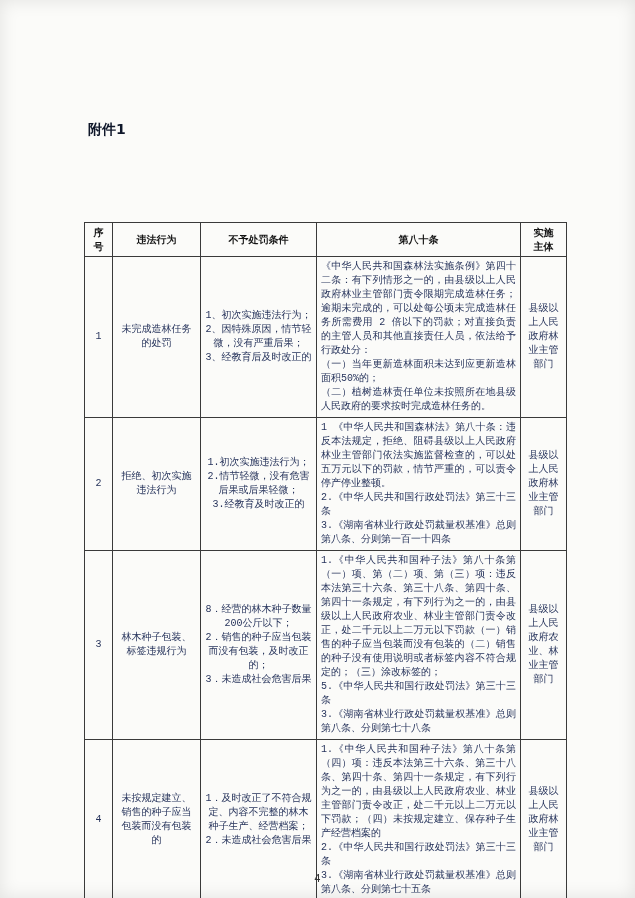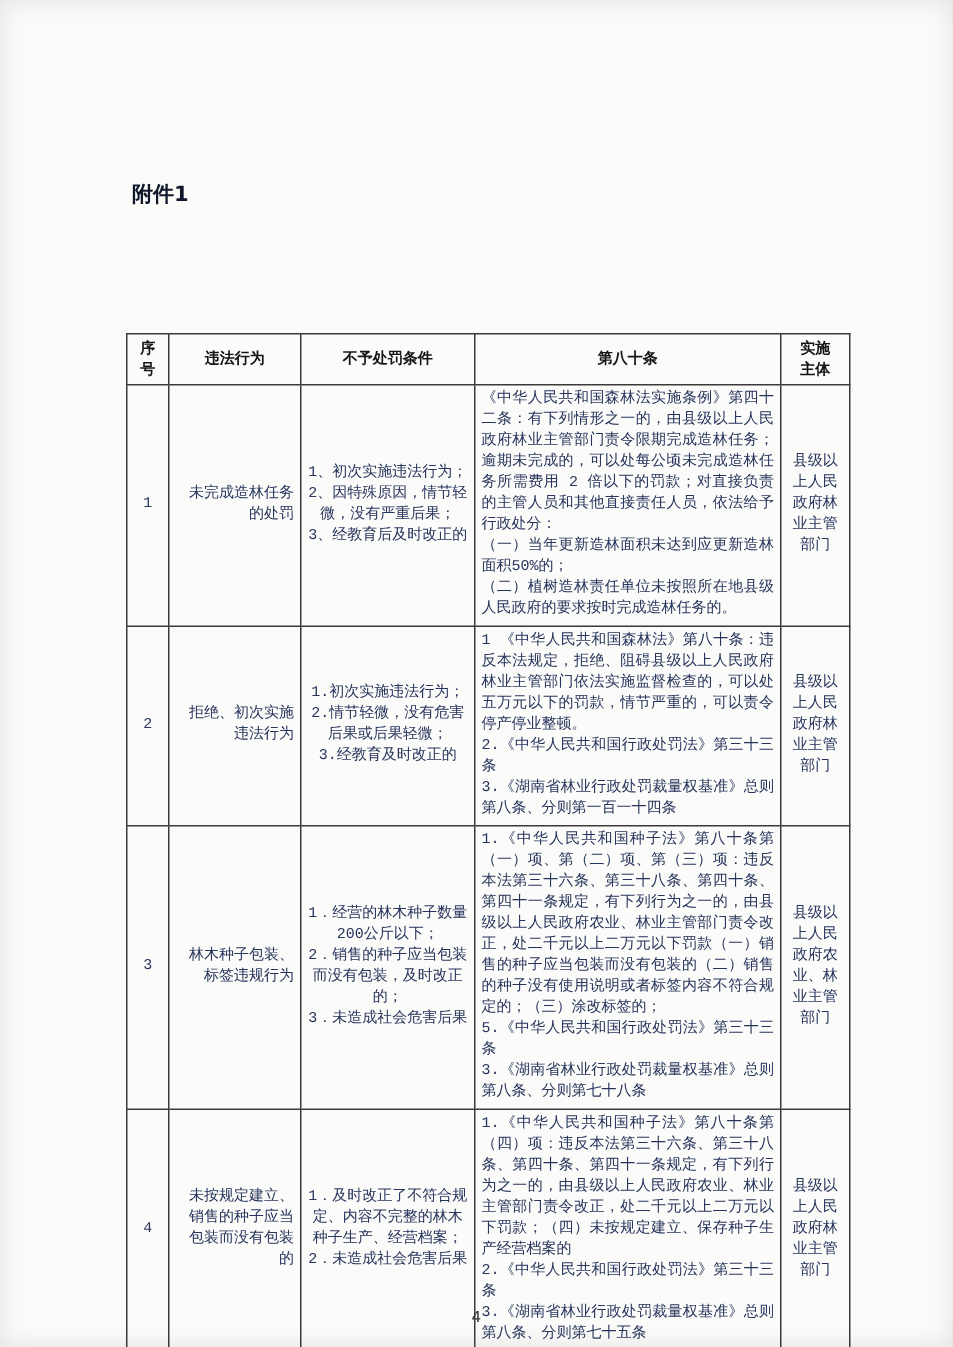--- a/index.html
+++ b/index.html
@@ -64,21 +64,21 @@
     vertical-align: middle;
     line-height: 1.4;
     font-family: Liberation Mono, monospace;
   }
   tr.hdr  { height: 34px; }
   tr.r1   { height: 158px; }
   tr.r2   { height: 128px; }
   tr.r3   { height: 140px; }
   tr.r4   { height: 128px; }
   .cell-no { text-align: center; }
-  .cell-violation { text-align: right; }
+  .cell-violation { text-align: center; }
   .cell-conditions { text-align: center; }
   .cell-basis {
     font-size: 9px;
     text-align: justify;
     line-height: 1.38;
     color: #23406e;
     vertical-align: middle;
   }
   .cell-impl { text-align: center; }
   .page-number {
@@ -136,21 +136,21 @@
 2.情节轻微，没有危害后果或后果轻微；
 3.经教育及时改正的</td>
         <td class="cell-basis">1 《中华人民共和国森林法》第八十条：违反本法规定，拒绝、阻碍县级以上人民政府林业主管部门依法实施监督检查的，可以处五万元以下的罚款，情节严重的，可以责令停产停业整顿。
 2.《中华人民共和国行政处罚法》第三十三条
 3.《湖南省林业行政处罚裁量权基准》总则第八条、分则第一百一十四条</td>
         <td class="cell-impl">县级以上人民政府林业主管部门</td>
       </tr>
       <tr class="r3">
         <td class="cell-no">3</td>
         <td class="cell-violation">林木种子包装、标签违规行为</td>
-        <td class="cell-conditions">1．经营的林木种子数量200公斤以下；
+        <td class="cell-conditions">8．经营的林木种子数量200公斤以下；
 2．销售的种子应当包装而没有包装，及时改正的；
 3．未造成社会危害后果</td>
         <td class="cell-basis">1.《中华人民共和国种子法》第八十条第（一）项、第（二）项、第（三）项：违反本法第三十六条、第三十八条、第四十条、第四十一条规定，有下列行为之一的，由县级以上人民政府农业、林业主管部门责令改正，处二千元以上二万元以下罚款（一）销售的种子应当包装而没有包装的（二）销售的种子没有使用说明或者标签内容不符合规定的；（三）涂改标签的；
 5.《中华人民共和国行政处罚法》第三十三条
 3.《湖南省林业行政处罚裁量权基准》总则第八条、分则第七十八条</td>
         <td class="cell-impl">县级以上人民政府农业、林业主管部门</td>
       </tr>
       <tr class="r4">
         <td class="cell-no">4</td>
         <td class="cell-violation">未按规定建立、销售的种子应当包装而没有包装的</td>

